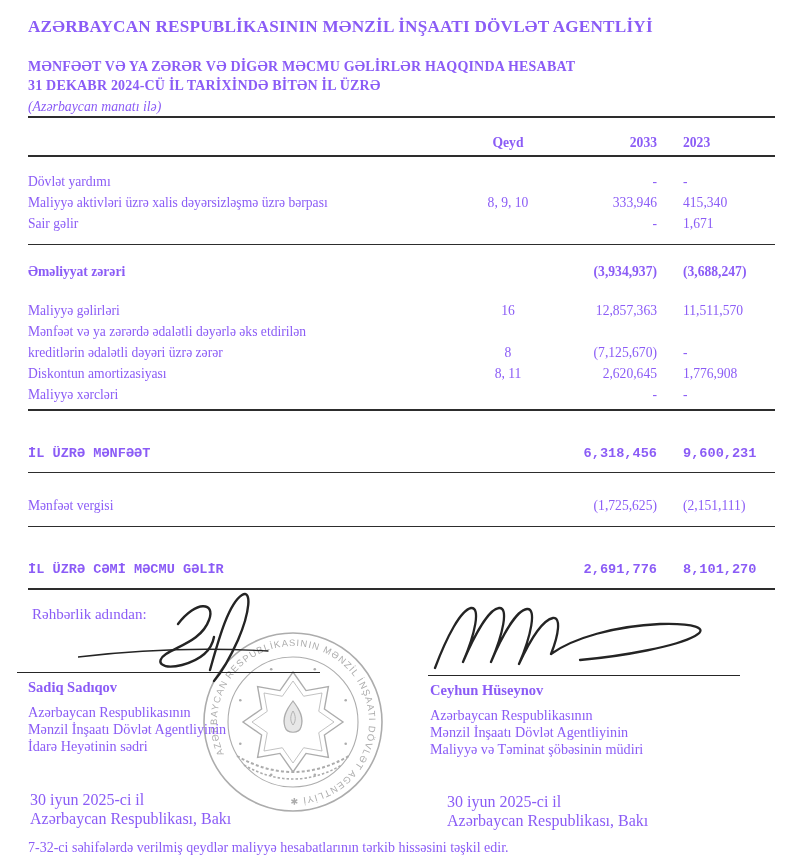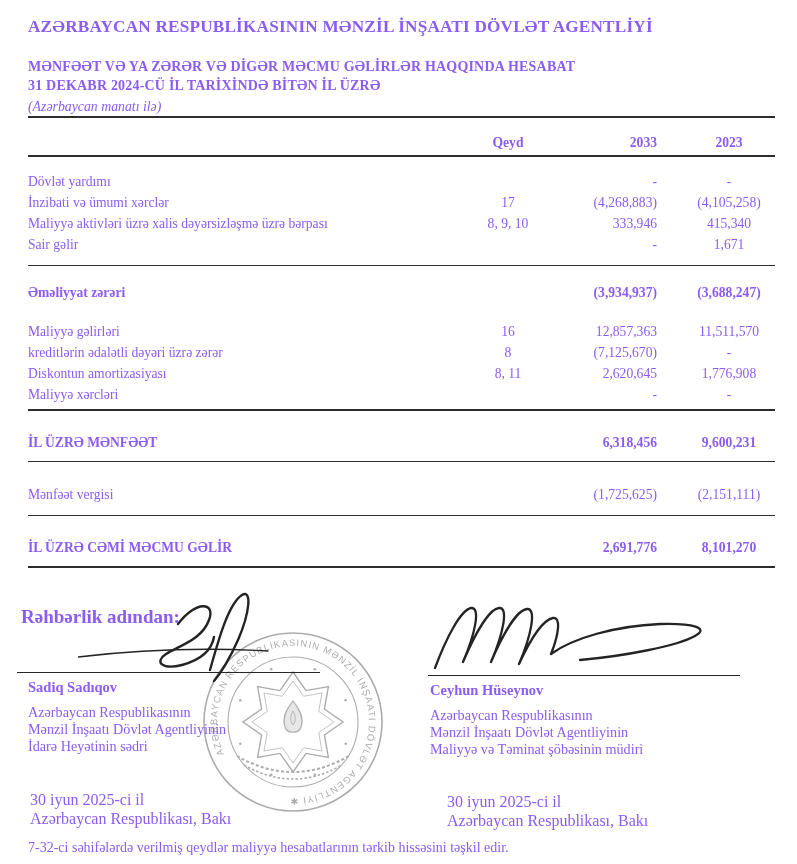--- a/index.html
+++ b/index.html
@@ -14,29 +14,29 @@
   .report-title2{font-size:14px;font-weight:bold;letter-spacing:.2px;line-height:19px;}
   .currency-note{font-style:italic;font-size:13.8px;line-height:19px;margin-top:2px;}
   .rule{border-top:2px solid #2d2d2d;height:0;}
   .rule-thin{border-top-width:1.5px;}
   .trow{display:grid;grid-template-columns:420px 120px 115px 92px;align-items:end;
         font-size:13.6px;line-height:21px;}
   .trow.bold{font-weight:bold;}
   .thead{padding-top:13px;line-height:24px;font-weight:bold;}
   .c-note{text-align:center;}
   .c-v1{text-align:right;padding-right:26px;}
-  .c-v2{text-align:center;}
+  .c-v2{text-align:left;}
   .tsec{padding:14px 0 10px;}
   .sec-first{padding:14px 0 10px;}
   .sec-op{padding:16px 0 0;}
   .sec-fin{padding:18px 0 4px;}
-  .sec-total{padding:21px 0 8px;}
+  .sec-total{padding:32px 0 8px;font-family:Liberation Mono, monospace;}
   .sec-tax{padding:22px 0 10px;}
   .abs{position:absolute;}
-  .sig-heading{top:606px;left:21px;font-size:19px;font-weight:bold;z-index:3;}
+  .sig-heading{top:606px;left:32px;font-size:15px;font-weight:normal;z-index:3;}
   .sig-line{border-top:1.5px solid #262626;height:0;z-index:3;}
   .sig-name{font-size:14.5px;font-weight:bold;z-index:3;}
   .sig-role{font-size:14.2px;line-height:17px;z-index:3;}
   .sig-date{font-size:16px;line-height:18.5px;z-index:3;}
   .footer-note{top:840px;left:28px;font-size:14px;z-index:3;}
   .sig-svg{z-index:4;}
   .seal{z-index:1;opacity:.72;}
 </style>
 </head>
 <body>
@@ -59,26 +59,20 @@
 
     <div id="tbody">
         <div class="tsec sec-first">
           <div class="trow">
             <div class="c-label">Dövlət yardımı</div>
             <div class="c-note"></div>
             <div class="c-v1">-</div>
             <div class="c-v2">-</div>
           </div>
           <div class="trow">
-            <div class="c-label">İnzibati və ümumi xərclər</div>
-            <div class="c-note">17</div>
-            <div class="c-v1">(4,268,883)</div>
-            <div class="c-v2">(4,105,258)</div>
-          </div>
-          <div class="trow">
             <div class="c-label">Maliyyə aktivləri üzrə xalis dəyərsizləşmə üzrə bərpası</div>
             <div class="c-note">8, 9, 10</div>
             <div class="c-v1">333,946</div>
             <div class="c-v2">415,340</div>
           </div>
           <div class="trow">
             <div class="c-label">Sair gəlir</div>
             <div class="c-note"></div>
             <div class="c-v1">-</div>
             <div class="c-v2">1,671</div>
@@ -95,20 +89,21 @@
         </div>
         <div class="tsec sec-fin">
           <div class="trow">
             <div class="c-label">Maliyyə gəlirləri</div>
             <div class="c-note">16</div>
             <div class="c-v1">12,857,363</div>
             <div class="c-v2">11,511,570</div>
           </div>
           <div class="trow">
             <div class="c-label">
+              <div>Mənfəət və ya zərərdə ədalətli dəyərlə əks etdirilən</div>
               <div>kreditlərin ədalətli dəyəri üzrə zərər</div>
             </div>
             <div class="c-note">8</div>
             <div class="c-v1">(7,125,670)</div>
             <div class="c-v2">-</div>
           </div>
           <div class="trow">
             <div class="c-label">Diskontun amortizasiyası</div>
             <div class="c-note">8, 11</div>
             <div class="c-v1">2,620,645</div>

